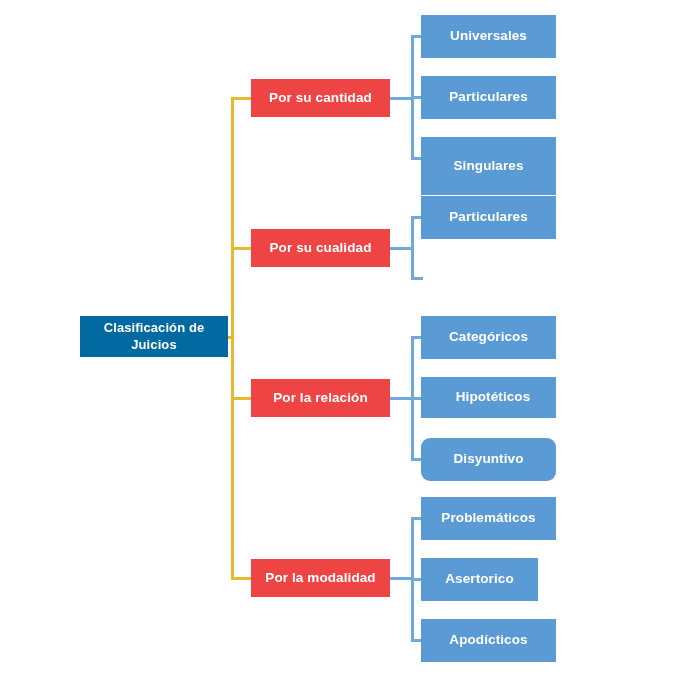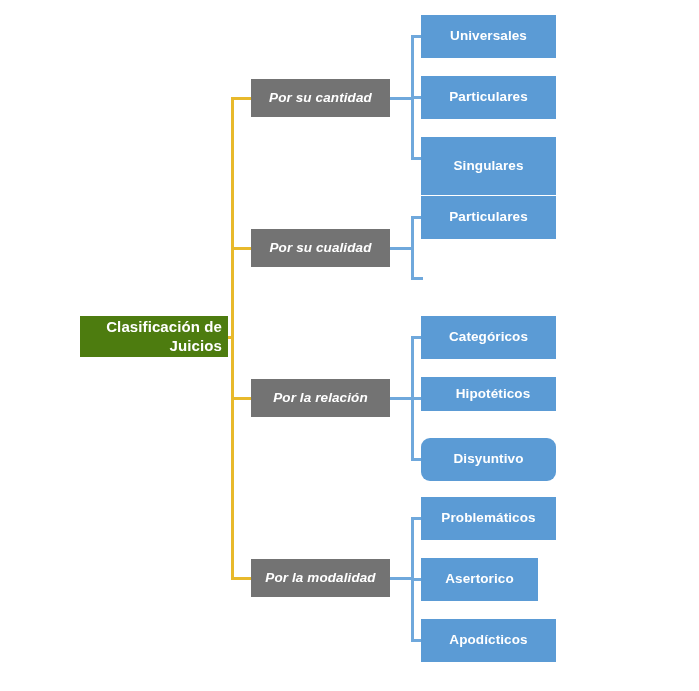--- a/index.html
+++ b/index.html
@@ -16,37 +16,36 @@
     height: 691px;
     background: #ffffff;
     overflow: hidden;
   }
   .node {
     position: absolute;
     box-sizing: border-box;
     display: flex;
     align-items: center;
     justify-content: center;
-    text-align: right;
+    text-align: center;
     color: #ffffff;
     font-weight: bold;
     line-height: 1.25;
     letter-spacing: 0.1px;
     user-select: none;
   }
   .node-root {
-    background: #4d7c0f;
-    font-size: 15px;
+    background: #0369a1;
+    font-size: 13px;
     padding: 0 6px;
   }
   .node-branch {
-    background: #737373;
+    background: #ef4444;
     font-size: 13.5px;
     padding: 2px 6px;
-    font-style: italic;
   }
   .node-leaf {
     background: #5B9BD5;
     font-size: 13.5px;
     padding: 2px 6px;
   }
   .conn {
     position: absolute;
     background: #E8B92B;
   }
@@ -110,21 +109,21 @@
 
   <div class="node node-leaf" style="left:421px; top:76px; width:135px; height:43px;">Particulares</div>
 
   <div class="node node-leaf" style="left:421px; top:137px; width:135px; height:58px;">Singulares</div>
 
   <div class="node node-leaf" style="left:421px; top:196px; width:135px; height:43px;">Particulares</div>
 
 
   <div class="node node-leaf" style="left:421px; top:316px; width:135px; height:43px;">Categóricos</div>
 
-  <div class="node node-leaf" style="left:421px; top:377px; width:135px; height:34px;padding-left:15px;">Hipotéticos</div>
+  <div class="node node-leaf" style="left:421px; top:377px; width:135px; height:41px;padding-left:15px;">Hipotéticos</div>
 
   <div class="node node-leaf" style="left:421px; top:438px; width:135px; height:43px;border-radius:9px;">Disyuntivo</div>
 
   <div class="node node-leaf" style="left:421px; top:497px; width:135px; height:43px;">Problemáticos</div>
 
   <div class="node node-leaf" style="left:421px; top:558px; width:117px; height:43px;">Asertorico</div>
 
   <div class="node node-leaf" style="left:421px; top:619px; width:135px; height:43px;">Apodícticos</div>
 
 </div>

